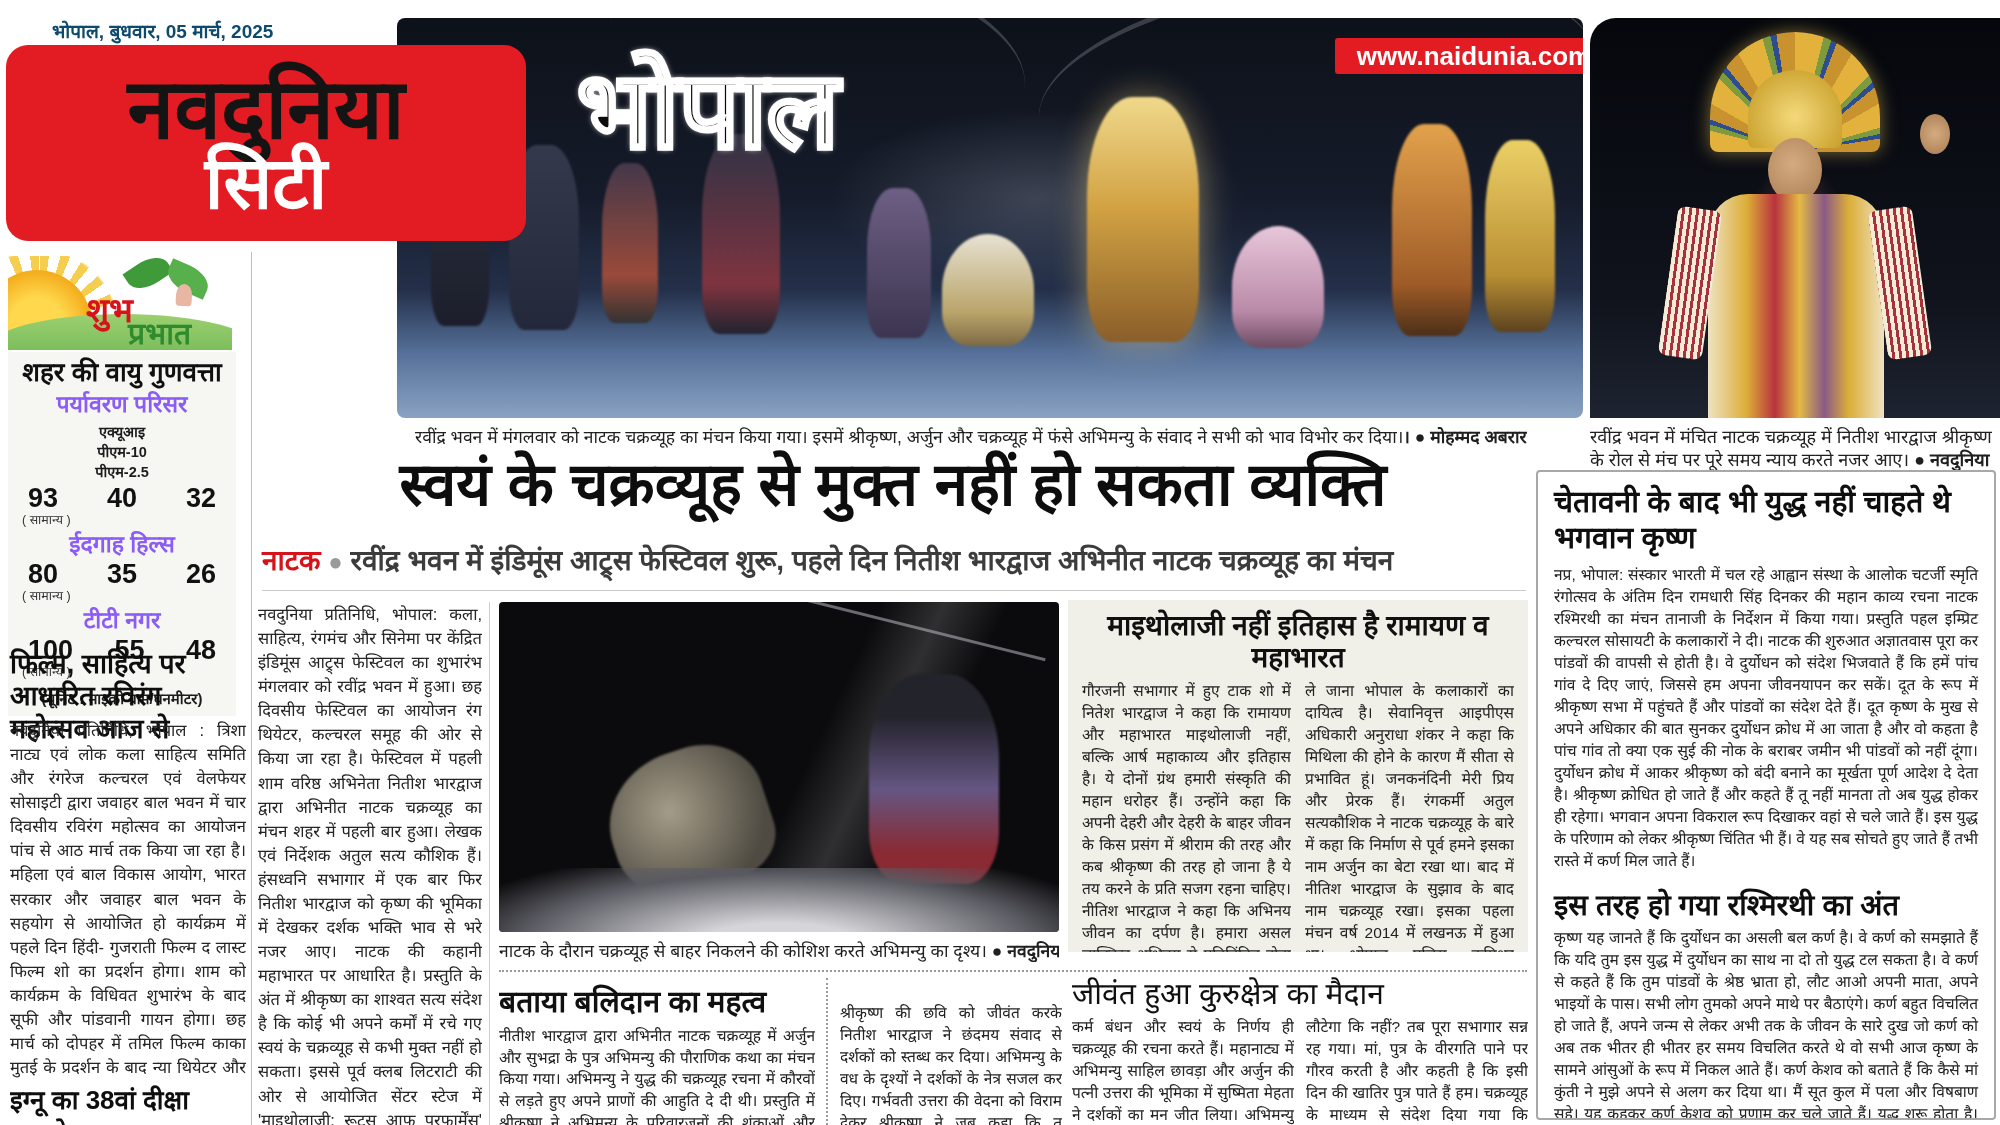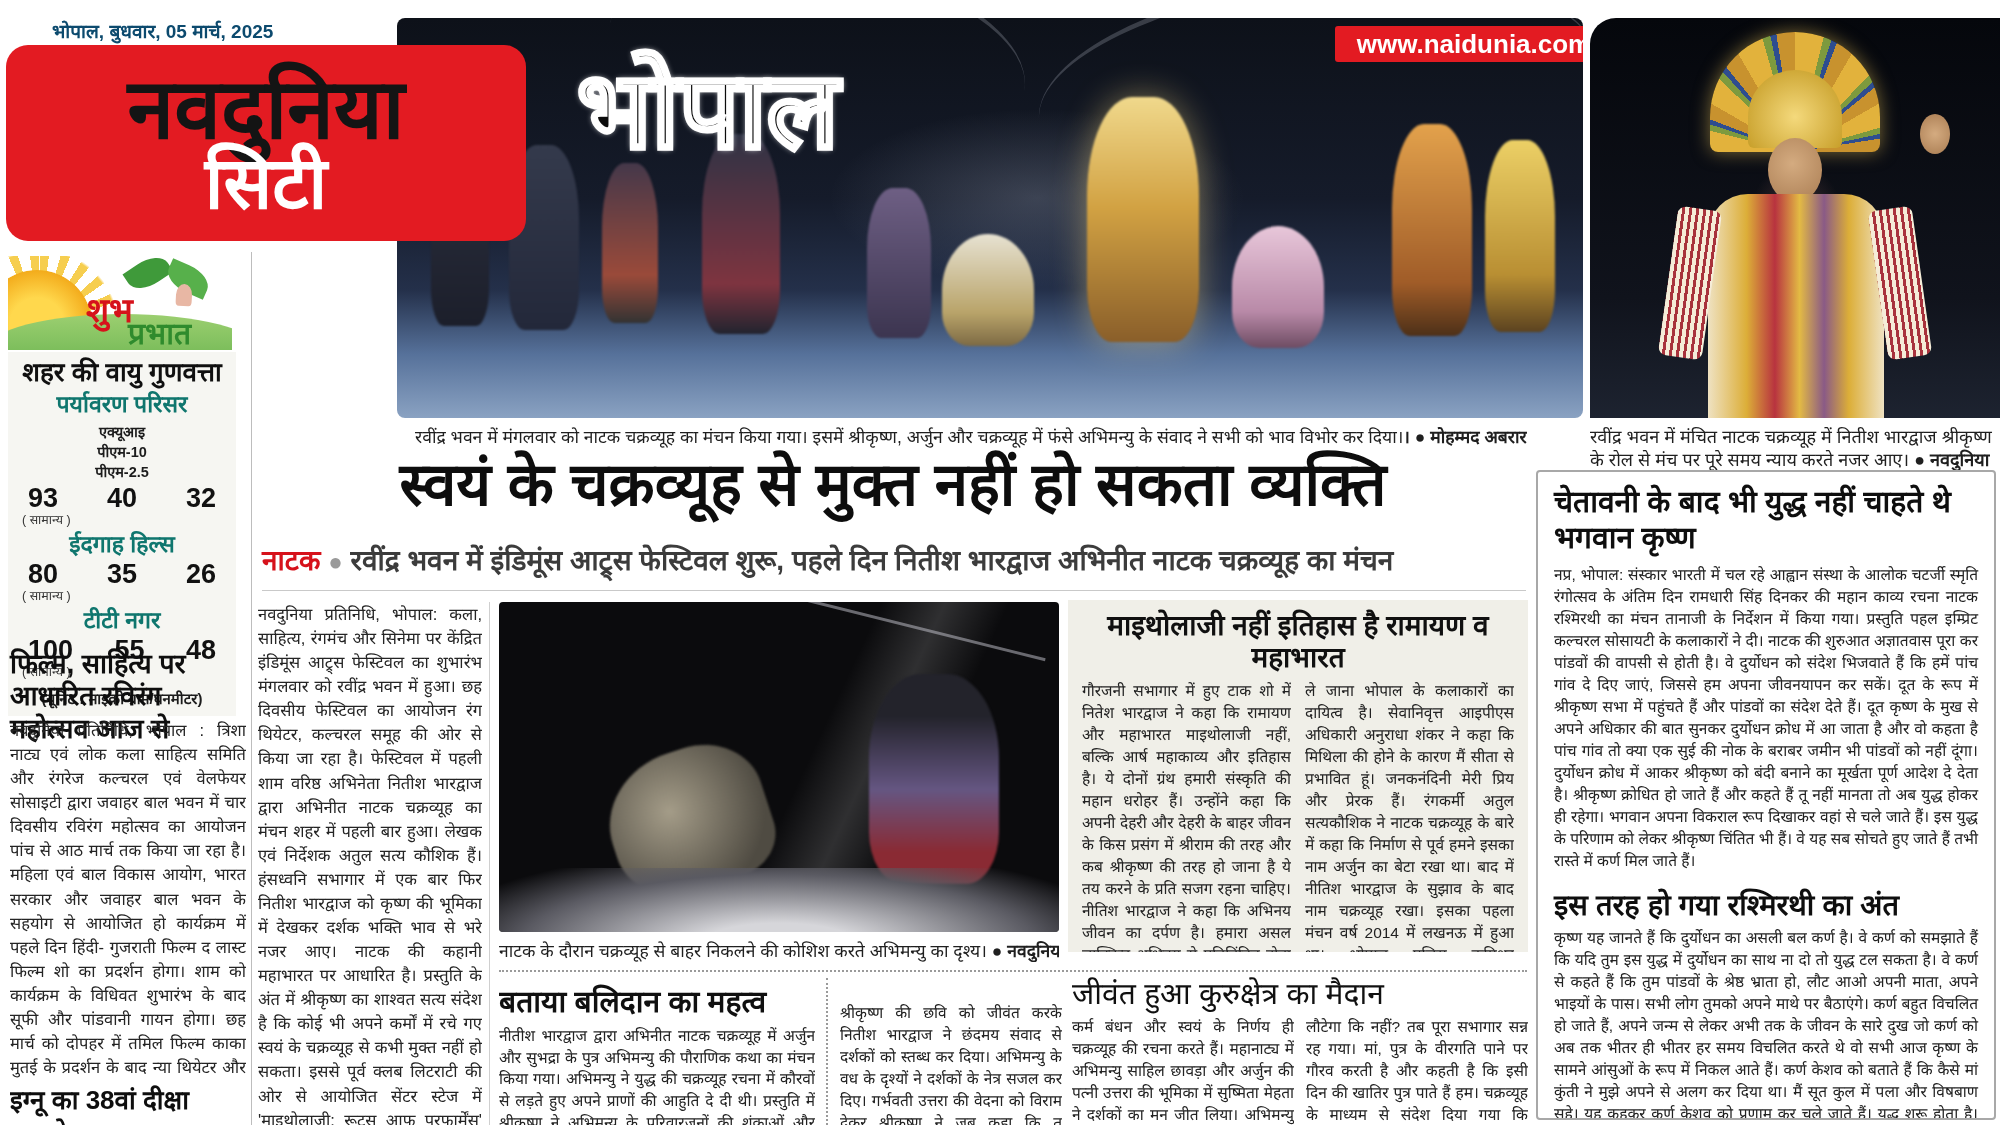--- a/index.html
+++ b/index.html
@@ -19,21 +19,21 @@
               background:linear-gradient(to bottom,#0d1119 0%,#151b2a 45%,#24304a 68%,#56719a 84%,#8aa2c2 100%);}
   .bone-arc{position:absolute;border-top:6px solid rgba(215,220,232,.22);border-radius:50%;}
   .arc1{left:640px;top:-40px;width:560px;height:220px;transform:rotate(-7deg);}
   .arc2{left:210px;top:-60px;width:420px;height:200px;transform:rotate(9deg);}
   .smoke{position:absolute;left:430px;top:90px;width:420px;height:180px;
          background:radial-gradient(ellipse at center,rgba(200,210,230,.22),transparent 70%);}
   .fig{position:absolute;border-radius:40% 40% 22% 22%;filter:blur(1px);}
   .bhopal-title{position:absolute;left:180px;top:0px;width:640px;text-align:left;font-size:106px;font-weight:800;
                 color:#0c0c0c;line-height:1.1;-webkit-text-stroke:4px #ffffff;
                 text-shadow:0 0 3px #fff,0 0 6px #fff;z-index:5;margin-top:34px;}
-  .naidunia-box{position:absolute;left:938px;top:8px;width:262px;height:36px;background:#e31b22;border-radius:3px;
+  .naidunia-box{position:absolute;left:938px;top:20px;width:262px;height:36px;background:#e31b22;border-radius:3px;
                 color:#fff;font-size:26px;font-weight:bold;display:flex;align-items:center;justify-content:center;z-index:5;padding-left:16px;}
 
   
   .right-photo{position:absolute;left:1590px;top:18px;width:410px;height:400px;overflow:hidden;
                border-radius:26px 0 0 0;background:linear-gradient(to bottom,#05070c,#10131c 70%,#1d2330 100%);}
   .crown{position:absolute;left:120px;top:14px;width:170px;height:120px;border-radius:85px 85px 8px 8px;
          background:repeating-conic-gradient(from -90deg at 50% 100%,#e2b23c 0 14deg,#7d9a3e 14deg 18deg,#2e4d8f 18deg 21deg,#c8922e 21deg 30deg);
          box-shadow:0 0 18px rgba(240,200,90,.5);}
   .crown-core{position:absolute;left:158px;top:52px;width:94px;height:78px;border-radius:47px 47px 6px 6px;
               background:radial-gradient(circle at 50% 60%,#f4d97c,#caa22e 80%);}
@@ -127,21 +127,21 @@
   .leaf{position:absolute;width:44px;height:26px;background:#3f9a3a;border-radius:0 60% 0 60%;}
   .leaf1{left:118px;top:4px;transform:rotate(-34deg);}
   .leaf2{left:158px;top:10px;transform:rotate(24deg);background:#57b04b;}
   .shubh-t1{position:absolute;left:78px;top:30px;font-size:34px;font-weight:800;color:#d6121b;text-align:right;}
   .shubh-t2{position:absolute;left:120px;top:56px;font-size:30px;font-weight:800;color:#2f8b2d;}
   .hands{position:absolute;left:168px;top:28px;width:16px;height:22px;background:#e8b7a4;
          border-radius:50% 50% 20% 20%;transform:rotate(3deg);}
 
   .aqi-block{position:absolute;left:8px;top:352px;width:228px;background:#f6f6f2;padding:6px 6px 8px 6px;text-align:center;}
   .aqi-title{font-size:26px;font-weight:700;color:#101010;line-height:1.15;}
-  .station-name{font-size:23px;font-weight:800;color:#0f766e;margin-top:4px;line-height:1.1;}
+  .station-name{font-size:23px;font-weight:800;color:#8b5cf6;margin-top:4px;line-height:1.1;}
   .aqi-head-row{display:flex;justify-content:space-between;padding:0 4px;margin-top:4px;flex-direction:column;}
   .aqi-head-row span{font-size:14.5px;font-weight:700;color:#1c1c1c;}
   .aqi-val-row{display:flex;justify-content:space-between;padding:0 14px;margin-top:2px;}
   .aqi-val-row span{font-size:27px;font-weight:800;color:#111;}
   .aqi-status{font-size:12.5px;color:#333;text-align:left;padding-left:8px;line-height:1.1;}
   .aqi-unit{font-size:15px;font-weight:700;margin-top:8px;color:#1c1c1c;}
 
   .art1-head{position:absolute;left:10px;top:648px;width:234px;font-size:27px;font-weight:800;
              color:#0e0e0e;line-height:1.2;}
   .art1-body{position:absolute;left:10px;top:718px;width:236px;height:362px;overflow:hidden;}

